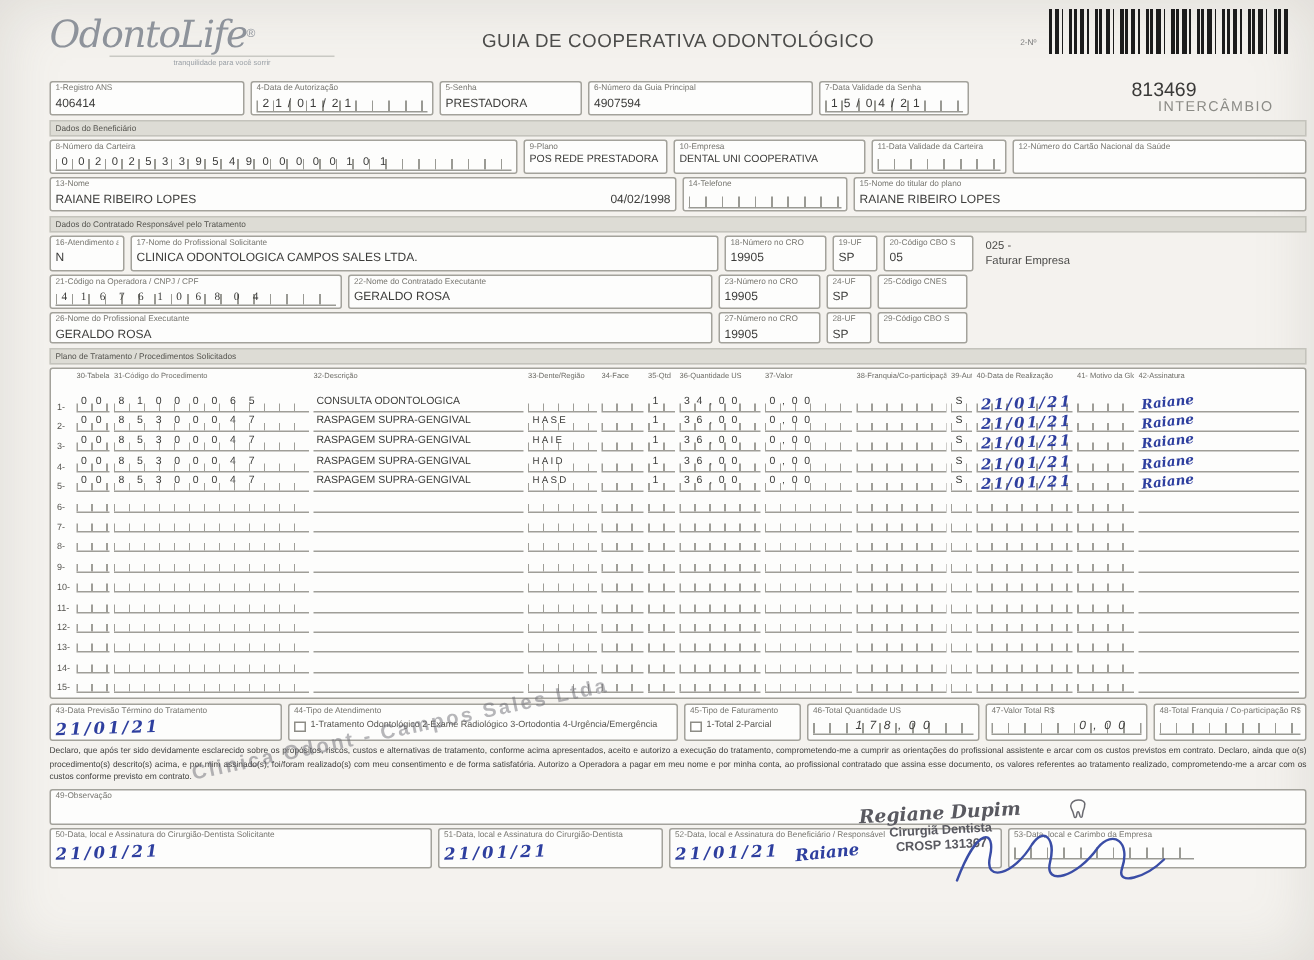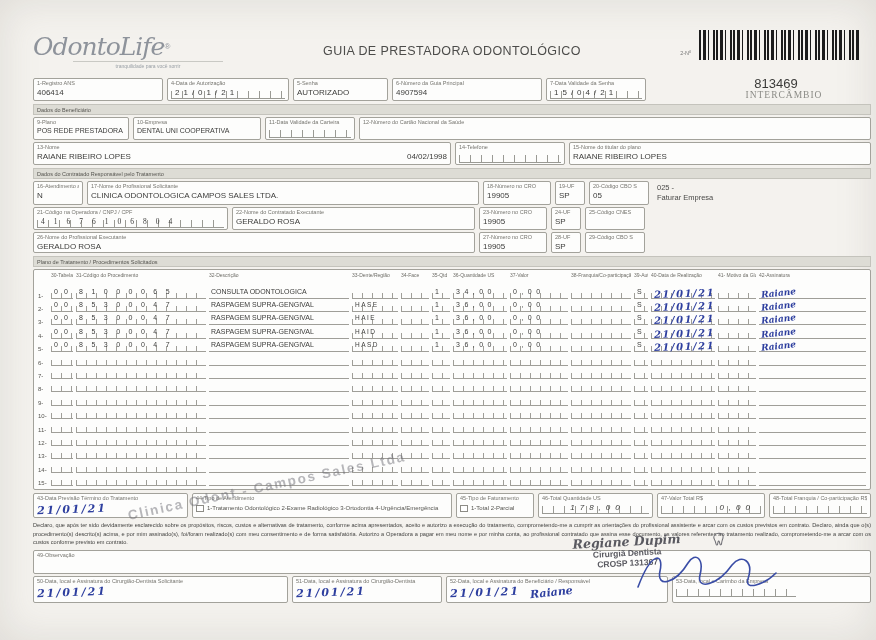--- a/index.html
+++ b/index.html
@@ -1,34 +1,34 @@
 <!DOCTYPE html>
 <html><head>
 <meta charset="utf-8">
 <style>
   * { box-sizing: border-box; margin: 0; padding: 0; }
   body { background:#e7e5e1; font-family:"Liberation Sans", sans-serif; }
   .page { position:relative; width:876px; height:640px; background:#f4f2ee; overflow:hidden;
           box-shadow:inset 0 0 40px rgba(120,115,105,.18); }
-  .content { position:absolute; left:33px; top:24px; width:838px; }
+  .content { position:absolute; left:33px; top:0; width:838px; }
 
   
   .hdr { display:flex; height:52px; }
   .logo-block { width:235px; padding-top:8px; }
   .logo-text { font-family:"DejaVu Serif", serif; font-style:italic; font-size:25px; color:#8e939b; letter-spacing:-1px; }
   .logo-reg { font-size:8px; vertical-align:super; color:#8e939b; }
   .logo-tag { font-size:5px; color:#9a9floral; color:#9aa0a6; text-align:center; width:150px; margin-left:40px; border-top:1px solid #c9c9c4; padding-top:1px; }
   .title-wrap { flex:1; text-align:center; padding-top:20px; }
   .doc-title { font-size:12.5px; color:#4c4c4a; letter-spacing:.4px; }
   .hdr-right { width:235px; position:relative; }
   .no-label { position:absolute; right:180px; top:26px; font-size:5.5px; color:#777; }
   .barcode { position:absolute; right:12px; top:6px; width:160px; height:30px;
     background:repeating-linear-gradient(90deg,#1c1c1c 0 2px,transparent 2px 4px,#1c1c1c 4px 7px,transparent 7px 9px,#1c1c1c 9px 10px,transparent 10px 14px,#1c1c1c 14px 16px,transparent 16px 17px); }
   .guide-num { position:absolute; right:40px; top:52px; width:110px; text-align:center; font-size:13px; color:#3a3a38; }
-  .guide-type { position:absolute; right:22px; top:66px; width:130px; text-align:center; font-size:9.5px; color:#8b8b86; letter-spacing:1px;font-family:Liberation Serif, serif; }
+  .guide-type { position:absolute; right:22px; top:66px; width:130px; text-align:right; font-size:9.5px; color:#8b8b86; letter-spacing:1px; }
 
   
   .frow { display:flex; gap:4px; margin-top:2px; align-items:stretch; }
   .fbox { border:1px solid #a3a29b; border-radius:2px; background:#fdfdfc; padding:1px 3px; min-height:21px; overflow:hidden; }
   .flabel { font-size:5.5px; color:#76756f; white-space:nowrap; overflow:hidden; }
   .fval { font-size:8px; color:#3c3c3a; margin-top:2px; white-space:nowrap; }
   .comb { border-bottom:1px solid #9a9a94; padding-left:4px; min-height:11px;
     background-image:repeating-linear-gradient(to right,#9a9a94 0 1px,transparent 1px 11px);
     background-size:100% 7px; background-position:left bottom; background-repeat:no-repeat; }
   .sp4 { letter-spacing:4px; } .sp5 { letter-spacing:5px;font-style:italic; } .sp7 { letter-spacing:7px; font-size:7.5px; }
@@ -84,56 +84,60 @@
 
 <div class="page">
   <div class="content">
 
     <div class="hdr">
       <div class="logo-block">
         <span class="logo-text">OdontoLife</span><span class="logo-reg">®</span>
         <div class="logo-tag">tranquilidade para você sorrir</div>
       </div>
       <div class="title-wrap">
-        <div class="doc-title">GUIA DE PRESTADORA ODONTOLÓGICO</div>
+        <div class="doc-title">GUIA DE COOPERATIVA ODONTOLÓGICO</div>
       </div>
       <div class="hdr-right">
         <span class="no-label">2-Nº</span>
         <div class="barcode"></div>
         <div class="guide-num">813469</div>
         <div class="guide-type">INTERCÂMBIO</div>
       </div>
     </div>
 
     <div class="frow" style="width:717px;">
       <div class="fbox" style="width:130px;">
         <div class="flabel">1-Registro ANS</div>
         <div class="fval">406414</div>
       </div>
       <div class="fbox" style="width:122px;">
         <div class="flabel">4-Data de Autorização</div>
         <div class="fval comb sp4">21/01/21</div>
       </div>
       <div class="fbox" style="width:95px;">
         <div class="flabel">5-Senha</div>
-        <div class="fval">AUTORIZADO</div>
+        <div class="fval">PRESTADORA</div>
       </div>
       <div class="fbox" style="width:150px;">
         <div class="flabel">6-Número da Guia Principal</div>
         <div class="fval">4907594</div>
       </div>
       <div class="fbox" style="width:100px;">
         <div class="flabel">7-Data Validade da Senha</div>
         <div class="fval comb sp4">15/04/21</div>
       </div>
     </div>
 
     <div class="secbar">Dados do Beneficiário</div>
 
     <div class="frow">
+      <div class="fbox" style="width:312px;">
+        <div class="flabel">8-Número da Carteira</div>
+        <div class="fval comb sp7">00202533954900000101</div>
+      </div>
       <div class="fbox" style="width:96px;">
         <div class="flabel">9-Plano</div>
         <div class="fval" style="font-size:7px;">POS REDE PRESTADORA</div>
       </div>
       <div class="fbox" style="width:128px;">
         <div class="flabel">10-Empresa</div>
         <div class="fval" style="font-size:7px;">DENTAL UNI COOPERATIVA</div>
       </div>
       <div class="fbox" style="width:90px;">
         <div class="flabel">11-Data Validade da Carteira</div>

